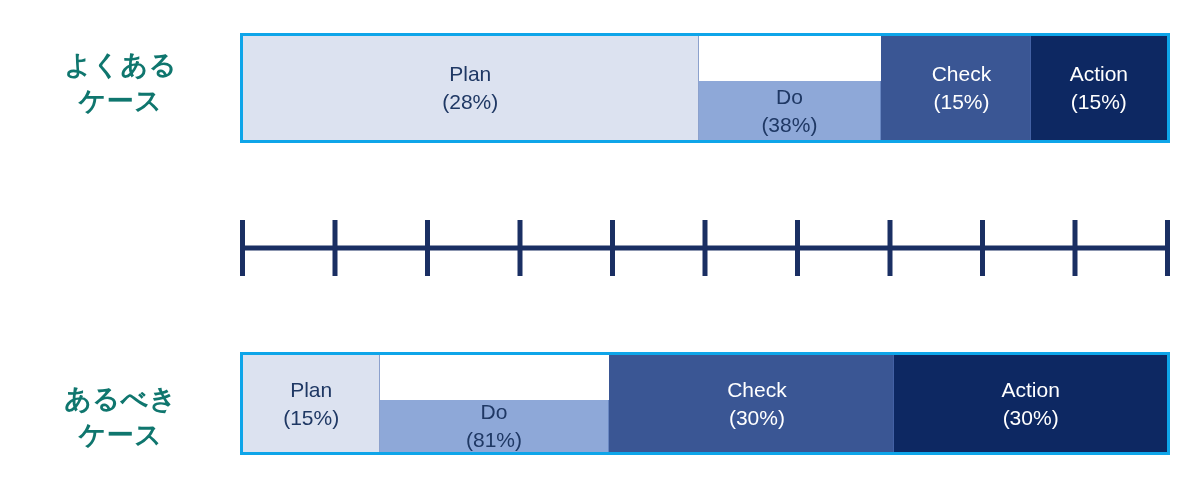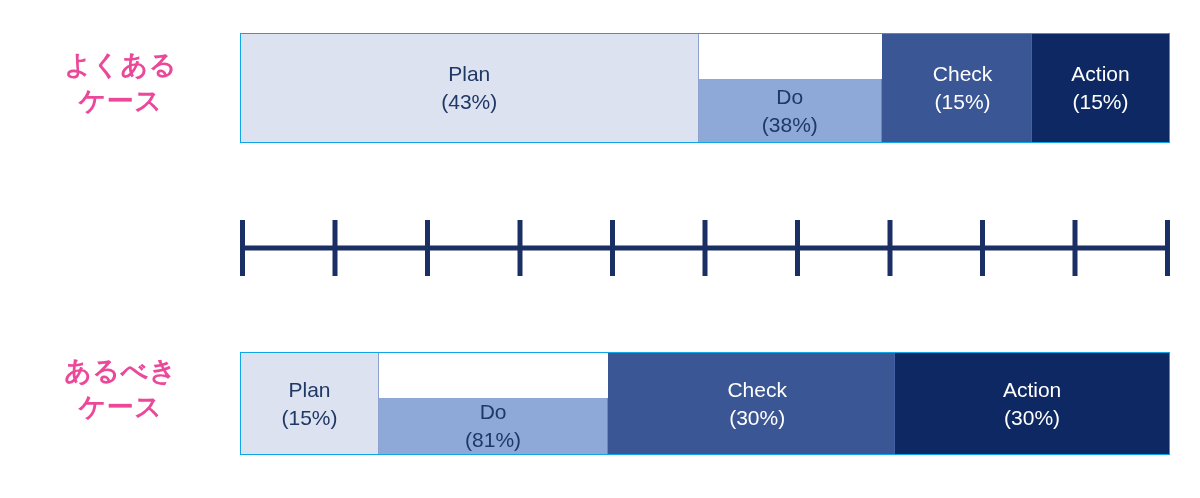--- a/index.html
+++ b/index.html
@@ -18,38 +18,38 @@
     background: #ffffff;
     overflow: hidden;
   }
 
   
   .row-label {
     position: absolute;
     left: 18px;
     width: 205px;
     text-align: center;
-    color: #ec4899;
+    color: #0f766e;
     font-weight: bold;
     font-size: 27px;
     line-height: 1.32;
     letter-spacing: 0.5px;
     white-space: pre-line;
   }
   #label-common { top: 48px; }
-  #label-ideal  { top: 354px; }
+  #label-ideal  { top: 382px; }
 
   
   .bar {
     position: absolute;
     left: 240px;
     width: 930px;
     display: flex;
     box-sizing: border-box;
-    border: 1px solid #0ea5e9;
+    border: 3px solid #0ea5e9;
   }
   #bar-common { top: 33px;  height: 110px; }
   #bar-ideal  { top: 352px; height: 103px; }
 
   .seg {
     position: relative;
     box-sizing: border-box;
     display: flex;
     flex-direction: column;
     align-items: center;
@@ -88,21 +88,21 @@
 
 <div id="canvas">
 
   <div id="label-common" class="row-label">よくある
 ケース</div>
 
   <div id="bar-common" class="bar">
 
     <div class="seg tone-plan" style="flex: 50 0 0px; background: rgb(220, 226, 240); color: rgb(31, 56, 100);" title="Plan (50%)">
       <span class="seg-name">Plan</span>
-      <span class="seg-pct">(43%)</span>
+      <span class="seg-pct">(28%)</span>
     </div>
 
     <div class="seg tone-do" style="flex: 20 0 0px; background: rgb(142, 168, 216); color: rgb(31, 56, 100);" title="Do (20%)">
       <span class="seg-name">Do</span>
       <span class="seg-pct">(38%)</span>
     </div>
 
     <div class="seg tone-check" style="flex: 15 0 0px; background: rgb(58, 86, 148); color: rgb(255, 255, 255);" title="Check (15%)">
       <span class="seg-name">Check</span>
       <span class="seg-pct">(15%)</span>

